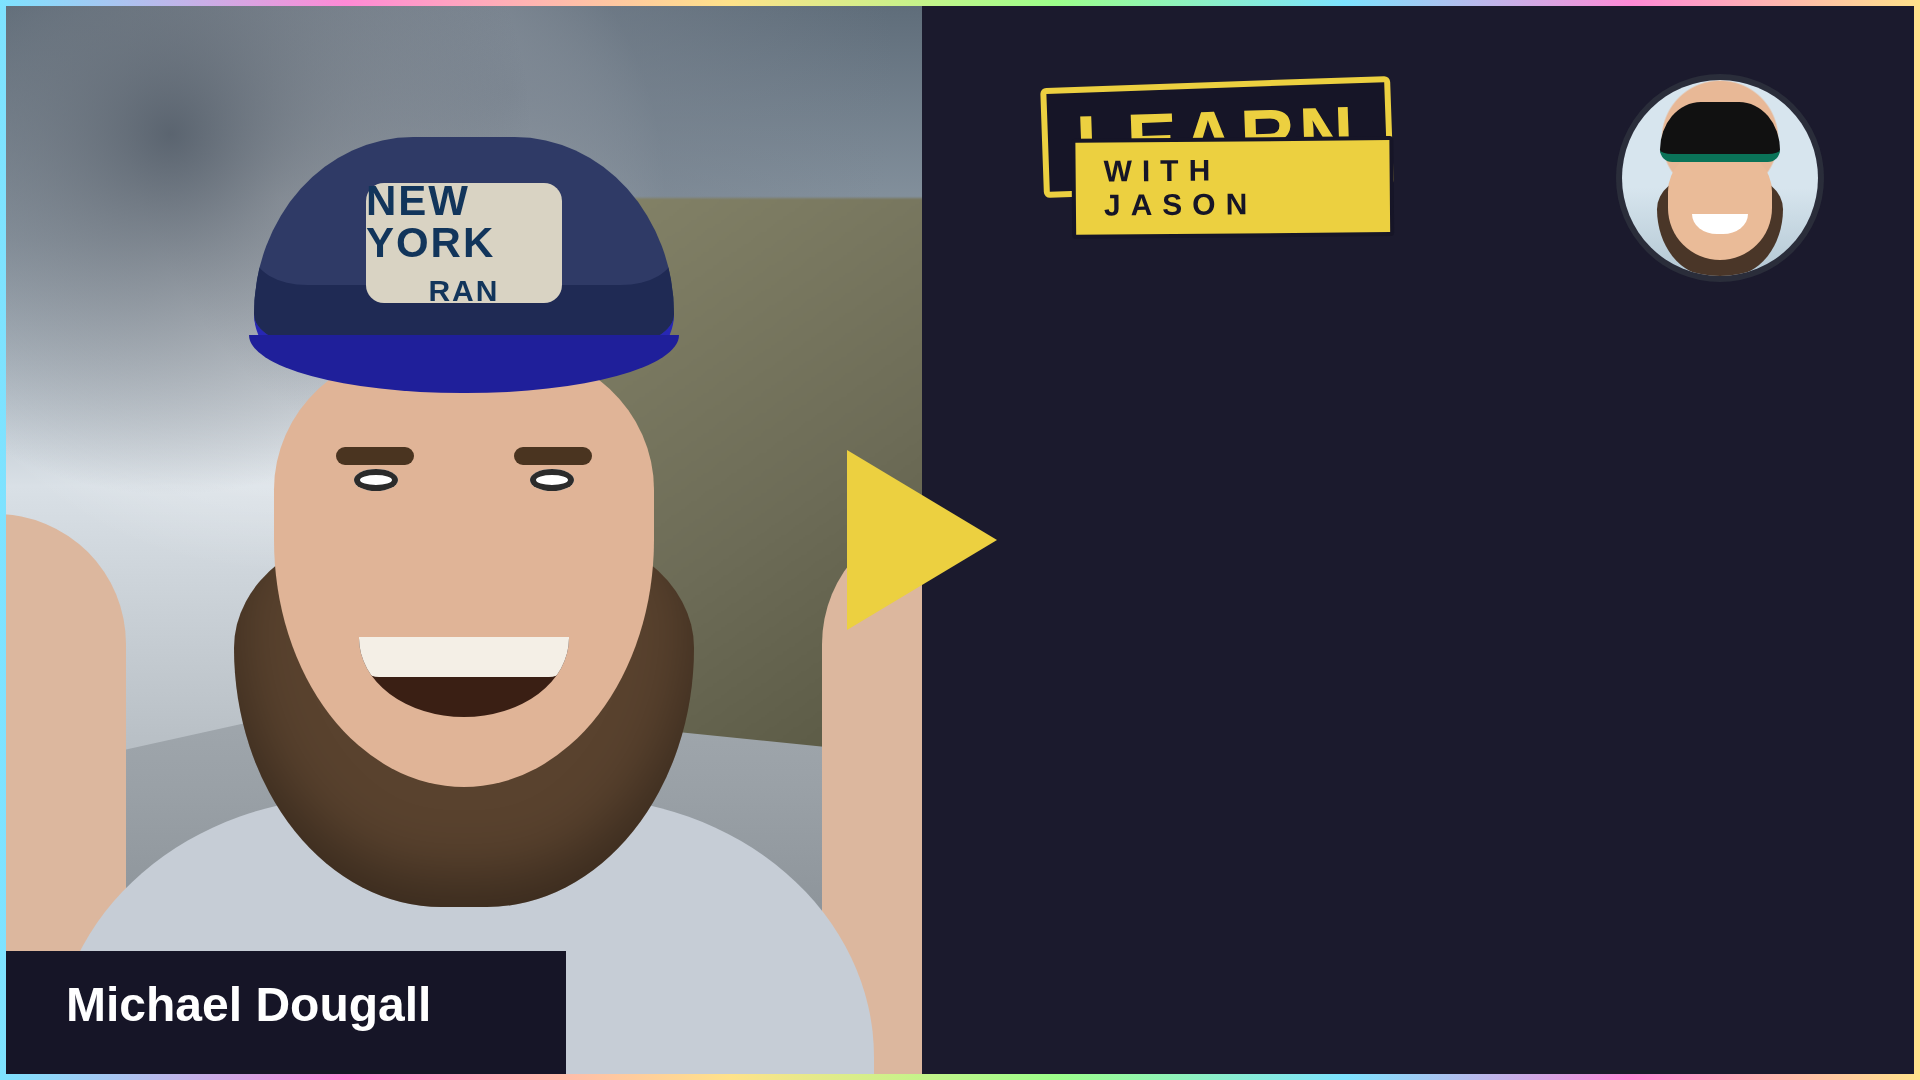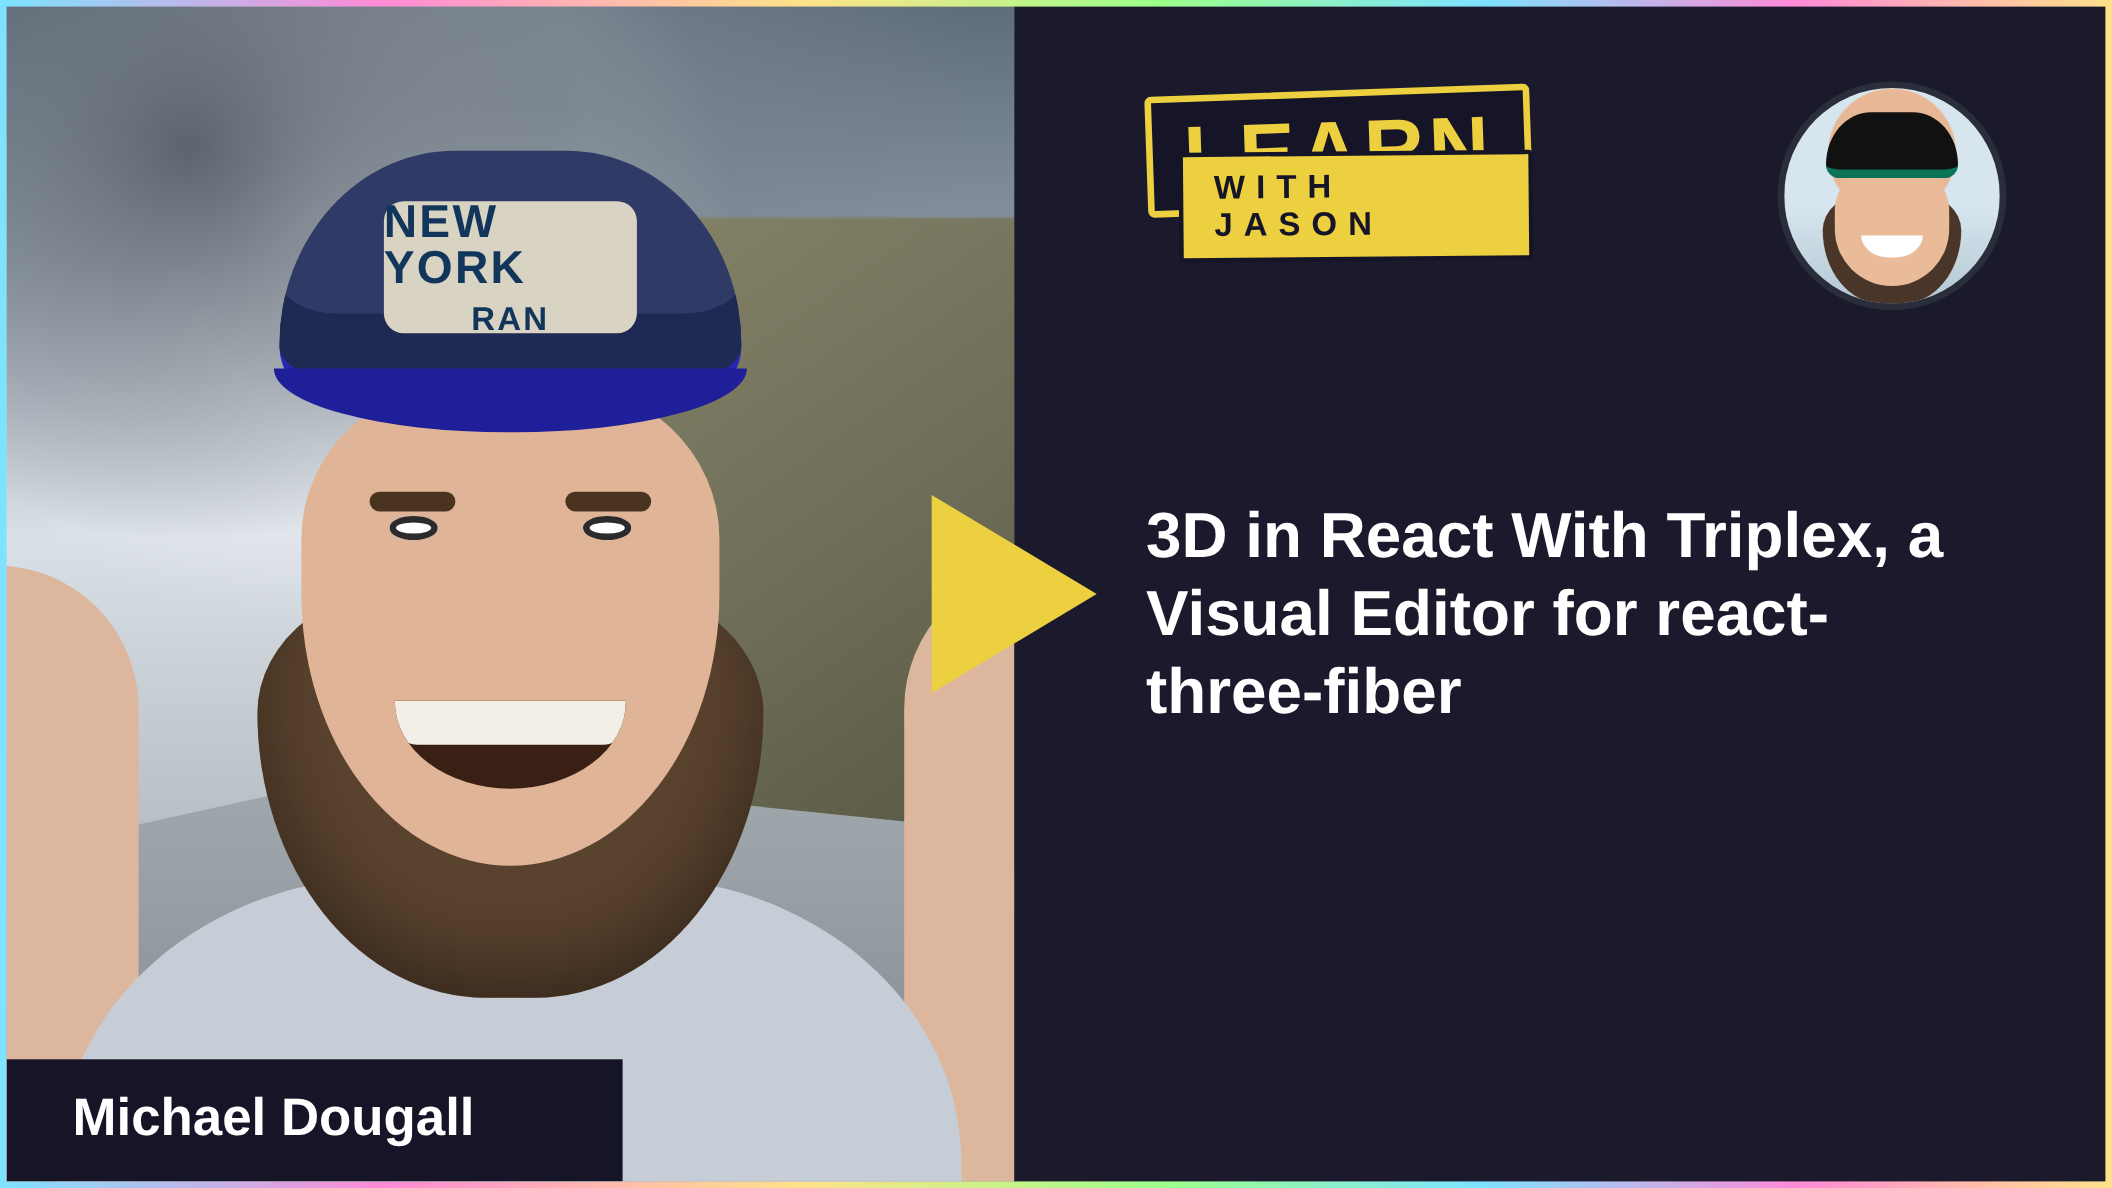--- a/index.html
+++ b/index.html
@@ -73,21 +73,21 @@
     border-radius:180px 180px 60px 60px / 200px 200px 60px 60px;
     box-shadow: inset 0 -60px 0 #1f2a54;
     border-bottom: 22px solid #2727b4;
   }
   .cap-brim {
     position:absolute; top:238px; left:50%; transform:translateX(-50%);
     width:430px; height:58px; background:#1f1f9a; border-radius:0 0 220px 220px/0 0 60px 60px;
   }
   .cap-patch {
     position:absolute; top:86px; left:50%; transform:translateX(-50%);
-    width:230px; height:120px; background:#d9d3c3; border-radius:18px;
+    width:196px; height:120px; background:#d9d3c3; border-radius:18px;
     display:flex; flex-direction:column; justify-content:center; align-items:center;
     font-weight:900; color:#12355b; letter-spacing:2px;
   }
   .cap-patch .l1{font-size:42px; line-height:1;}
   .cap-patch .l2{font-size:30px; line-height:1; margin-top:12px;}
   .face {
     position:absolute; top:250px; left:50%; transform:translateX(-50%);
     width:380px; height:440px; background:#e0b497;
     border-radius:160px 160px 200px 200px/150px 150px 260px 260px;
   }
@@ -126,21 +126,21 @@
     filter: blur(0.5px);
   }
   .side-person.l { left:-140px; }
   .side-person.r { right:-160px; }
 
   
   .name-bar {
     position:absolute; left:0; bottom:0;
     background:#161527;
     color:#fff; font-weight:800; font-size:48px;
-    padding:26px 64px 30px 60px;
+    padding:26px 64px 42px 60px;
     min-width:560px;
   }
 
   
   .info-pane {
     width:52%;
     height:100%;
     background:#1b1a2d;
     position:relative;
     padding:76px 96px 60px 120px;
@@ -299,20 +299,19 @@
         <div class="lwj-sub">WITH JASON</div>
       </div>
 
       <div class="host-avatar">
         <div class="host-beard"></div>
         <div class="host-face"></div>
         <div class="host-cap"></div>
         <div class="host-smile"></div>
       </div>
 
-      <h1 class="episode-title">3D in React With Triplex, a Visual Editor for react-three-fiber</h1>
 
     </div>
 
     <div class="play-btn" role="button" aria-label="play-icon"></div>
 
   </div>
 </div>
 
 </body></html>

